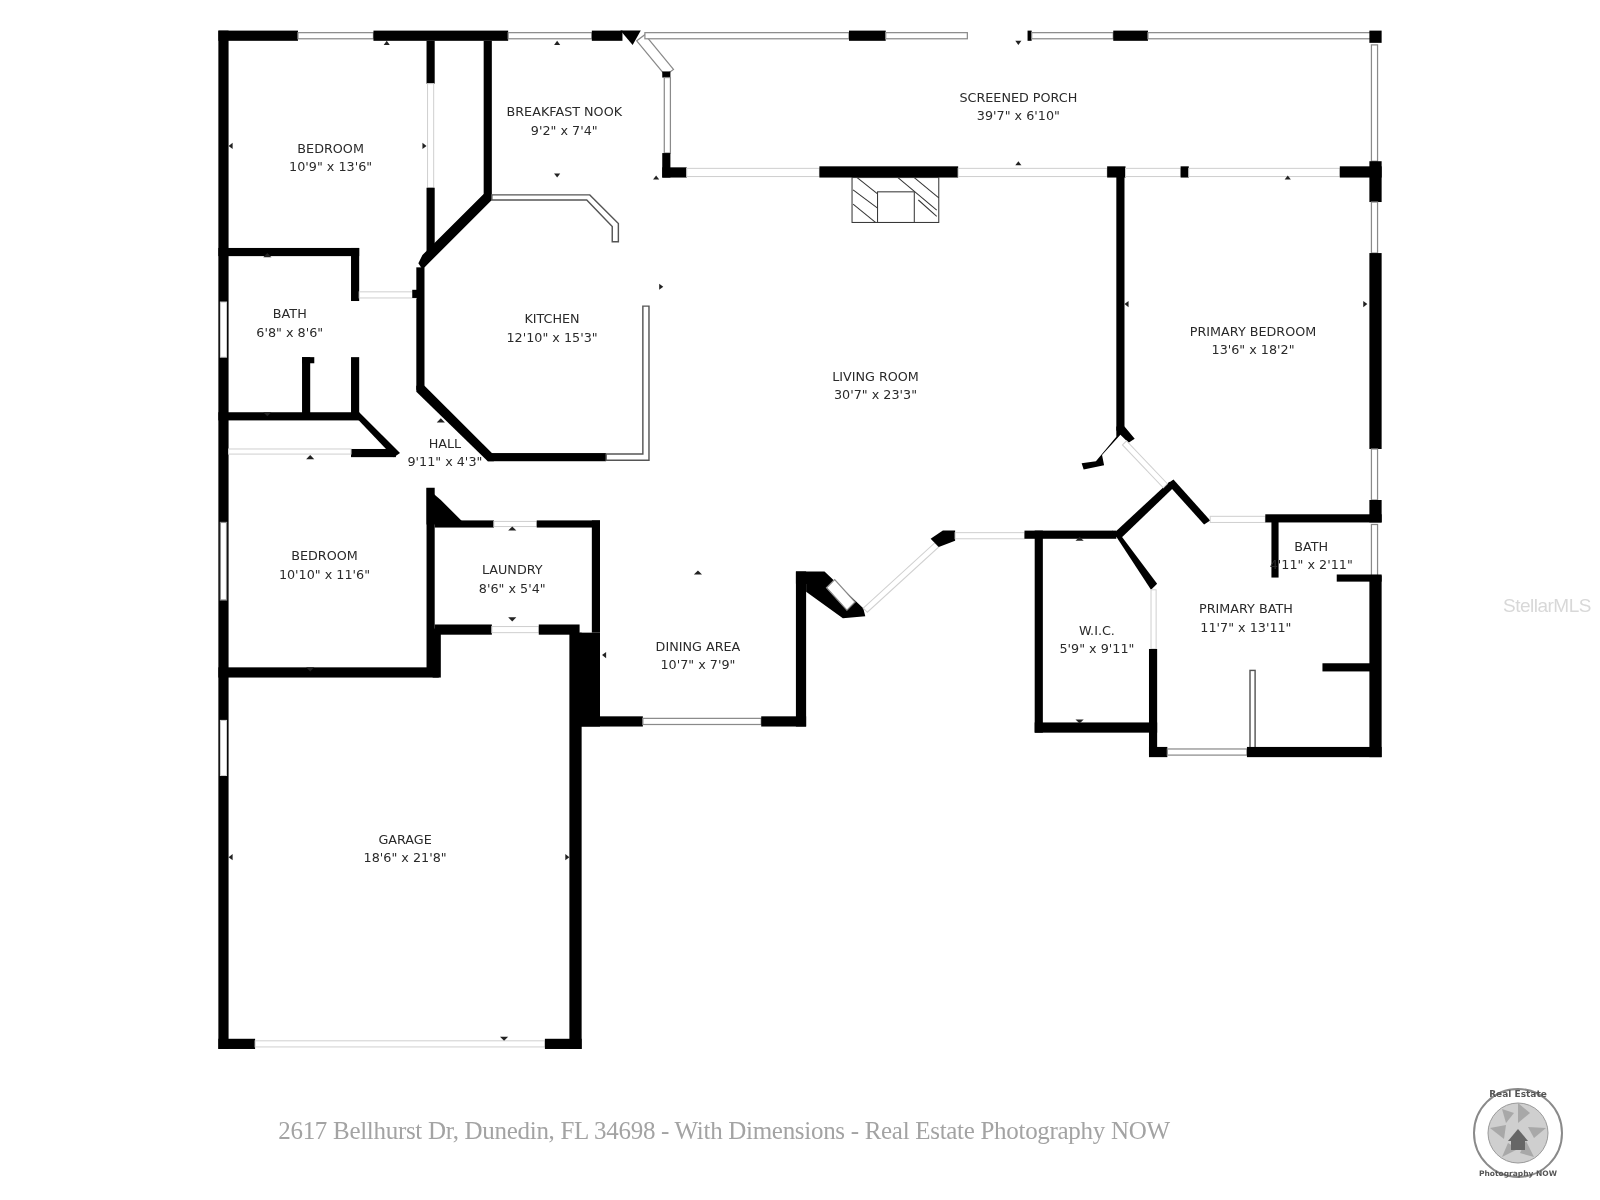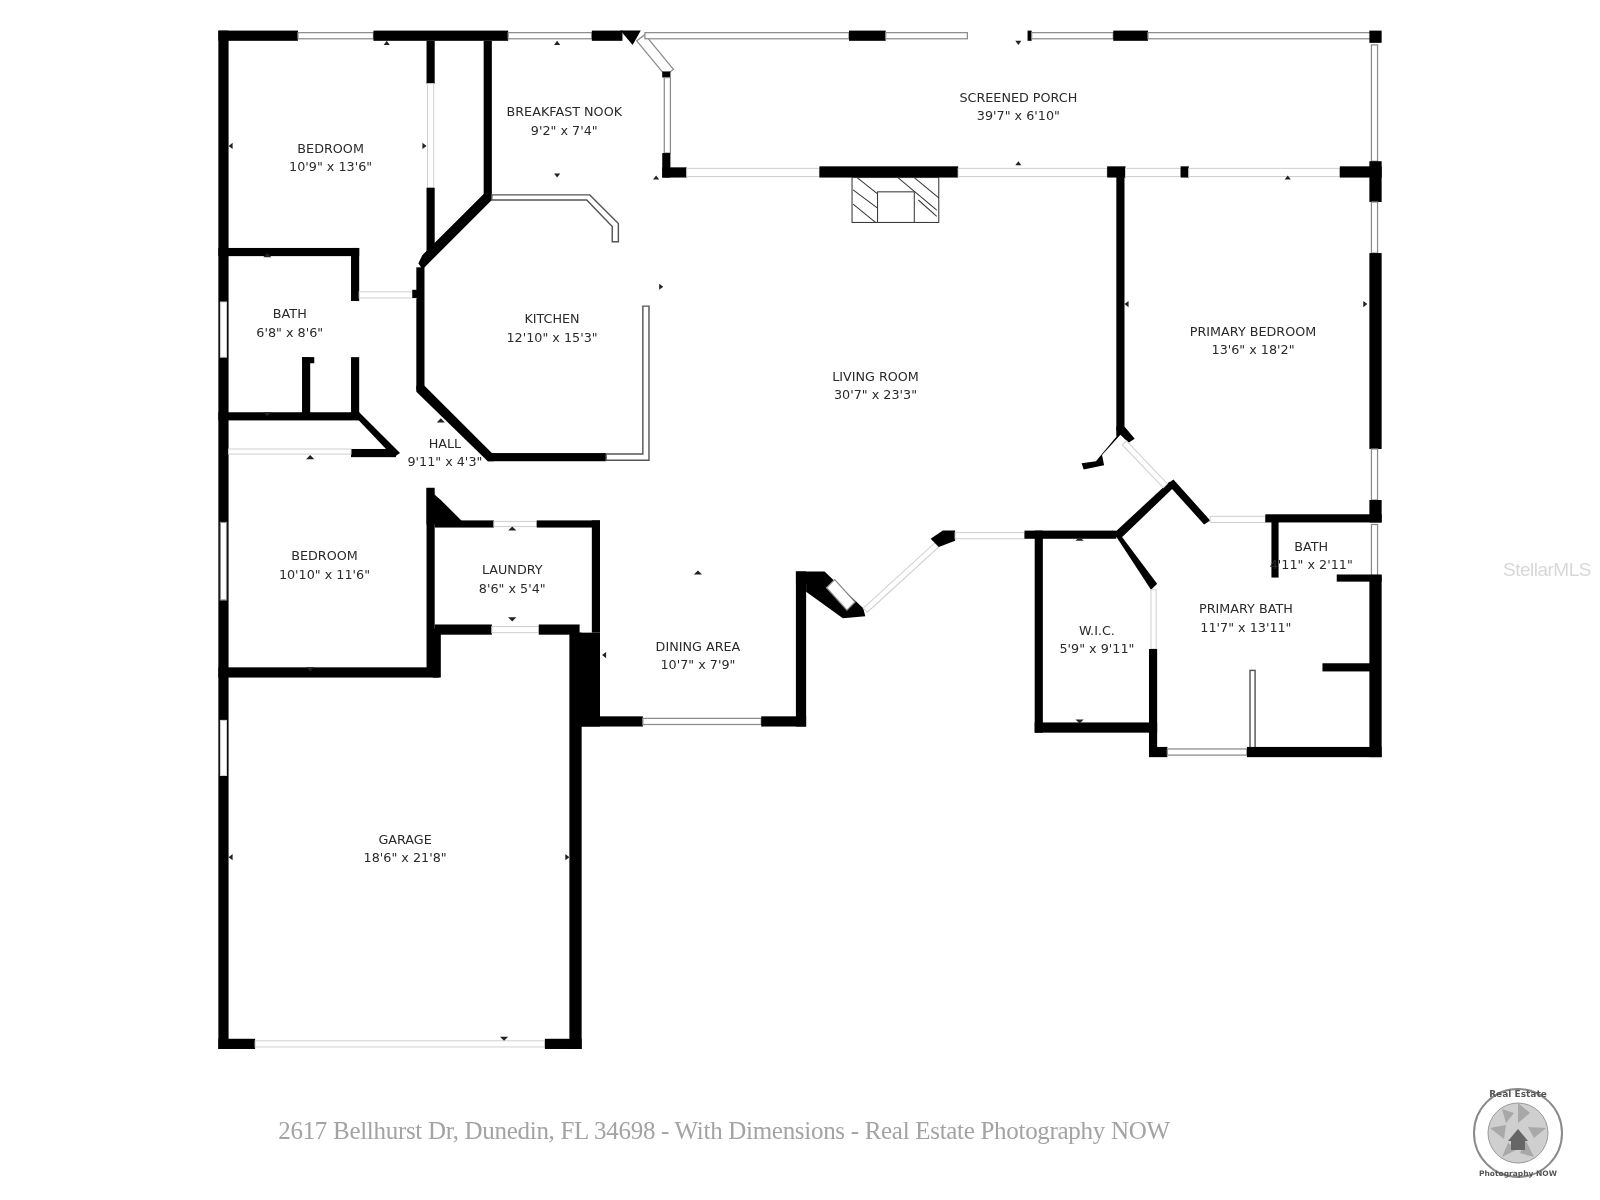--- a/index.html
+++ b/index.html
@@ -7,21 +7,21 @@
   #plan { position:absolute; left:0; top:0; width:1600px; height:1200px; }
   .wall { fill:#000; }
   .win { fill:#fff; stroke:#8a8a8a; stroke-width:1.2; }
   .opening { fill:#fff; stroke:#d0d0d0; stroke-width:1; }
   .counter { fill:#fff; stroke:#555; stroke-width:1.4; }
   .rname { font-family:"DejaVu Sans", sans-serif; font-size:12.5px; fill:#2a2a2a; text-anchor:middle; }
   .rdim { font-family:"DejaVu Sans", sans-serif; font-size:12.5px; fill:#2a2a2a; text-anchor:middle; }
   .tick { fill:#222; }
   .caption { position:absolute; left:0; width:1468px; top:1117px; text-align:center; padding-right:20px; box-sizing:border-box;
              font-family:"Liberation Serif", serif; font-size:25px; color:#a3a3a3; letter-spacing:-0.3px; }
-  .stellar { position:absolute; left:1503px; top:559px; font-family:"Liberation Sans", sans-serif; font-size:19px; color:#d8d8d8; letter-spacing:-0.5px; }
+  .stellar { position:absolute; left:1503px; top:595px; font-family:"Liberation Sans", sans-serif; font-size:19px; color:#d8d8d8; letter-spacing:-0.5px; }
   .logo { position:absolute; left:1468px; top:1083px; width:100px; height:100px; }
 </style>
 </head>
 <body>
 
 <svg id="plan" viewBox="0 0 1568 1176" preserveAspectRatio="none" xmlns="http://www.w3.org/2000/svg">
   <g>
 
     <rect class="wall" x="214" y="30" width="10" height="998"></rect>
     <rect class="wall" x="214" y="30" width="78" height="10"></rect>

